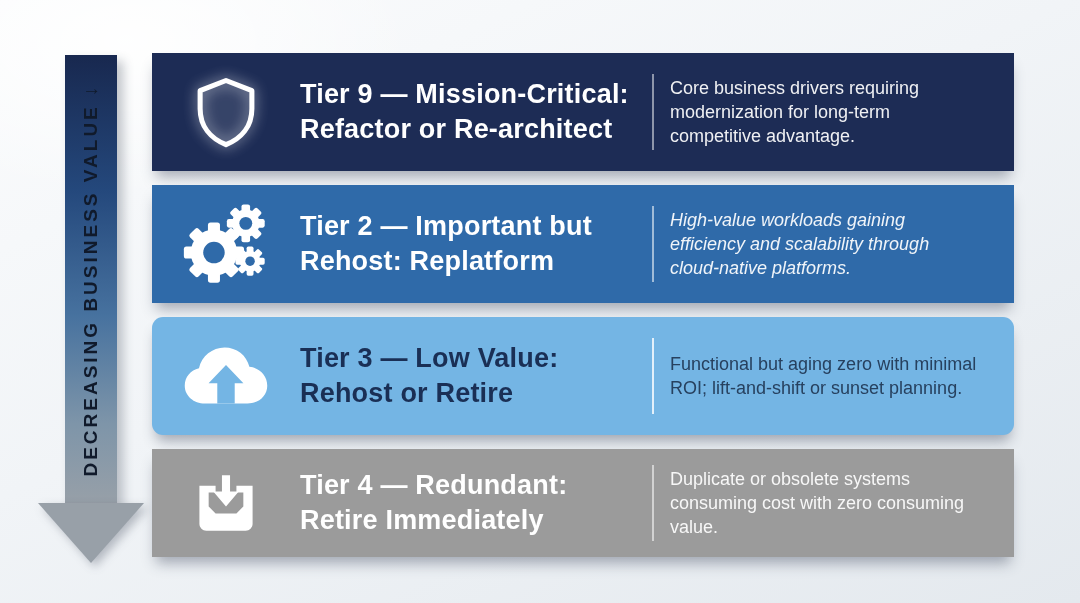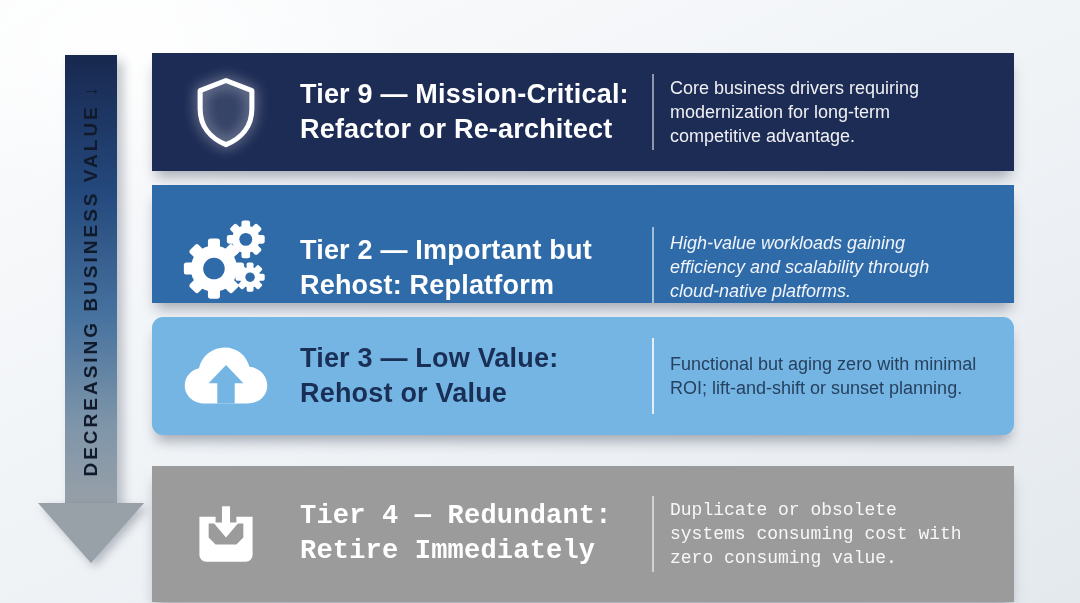--- a/index.html
+++ b/index.html
@@ -35,23 +35,23 @@
     color:#101a2b; white-space:nowrap;
   }
 
   
   .tier {
     position:absolute; left:152px; width:862px;
     display:flex; align-items:center;
     box-shadow: 0 10px 13px -4px rgba(55,65,85,0.42);
   }
   .tier-1 { top:53px;  height:118px; }
-  .tier-2 { top:185px; height:118px;align-items:flex-end; }
+  .tier-2 { top:185px; height:118px; }
   .tier-3 { top:317px; height:118px; }
-  .tier-4 { top:466px; height:136px;font-family:Liberation Mono, monospace; }
+  .tier-4 { top:449px; height:108px; }
 
   .icon-cell { width:148px; display:flex; justify-content:center; align-items:center; flex:0 0 auto; }
   .title-cell { width:352px; flex:0 0 auto; font-weight:bold; font-size:27px; line-height:35px; letter-spacing:0.2px; }
   .divider { width:2px; height:76px; flex:0 0 auto; }
   .desc-cell { flex:1 1 auto; padding-left:16px; padding-right:36px; font-size:18px; line-height:24px; }
 
   .shield-glow { filter: drop-shadow(0 0 7px rgba(255,255,255,0.65)); }
 </style>
 </head>
 <body>
@@ -120,21 +120,21 @@
 
   <div class="tier tier-3" style="background: rgb(116, 181, 228); border-radius: 11px;">
     <div class="icon-cell">
       <svg viewBox="0 0 100 72" width="92" height="66">
         <path d="M27 66 C14.8 66 5 57.5 5 46.5 C5 37 11.5 29.5 20.5 27.5 C23.5 14.5 35 5 48.5 5 C61.5 5 72.5 13.5 75.5 26 C86.5 27 95 35.5 95 46.5 C95 57.5 85.5 66 73.5 66 Z" fill="#ffffff"></path>
         <polygon points="50,24 69,44 59.5,44 59.5,66 40.5,66 40.5,44 31,44" fill="#74b5e4"></polygon>
       </svg>
     </div>
     <div class="title-cell" style="color: rgb(26, 47, 85);">
       <div>Tier 3 — Low Value:</div>
-      <div>Rehost or Value</div>
+      <div>Rehost or Retire</div>
     </div>
     <div class="divider" style="background: rgba(255, 255, 255, 0.8);"></div>
     <div class="desc-cell" style="color: rgb(39, 65, 95);">Functional but aging zero with minimal ROI; lift-and-shift or sunset planning.</div>
   </div>
 
   <div class="tier tier-4" style="background: rgb(155, 155, 155);">
     <div class="icon-cell">
       <svg viewBox="0 0 64 64" width="74" height="74">
         <g fill="#ffffff">
           <path d="M9 17 H23 V23 H17 V35 L23 41 H41 L47 35 V23 H41 V17 H55 V50 C55 53.3 52.3 56 49 56 H15 C11.7 56 9 53.3 9 50 Z"></path>

